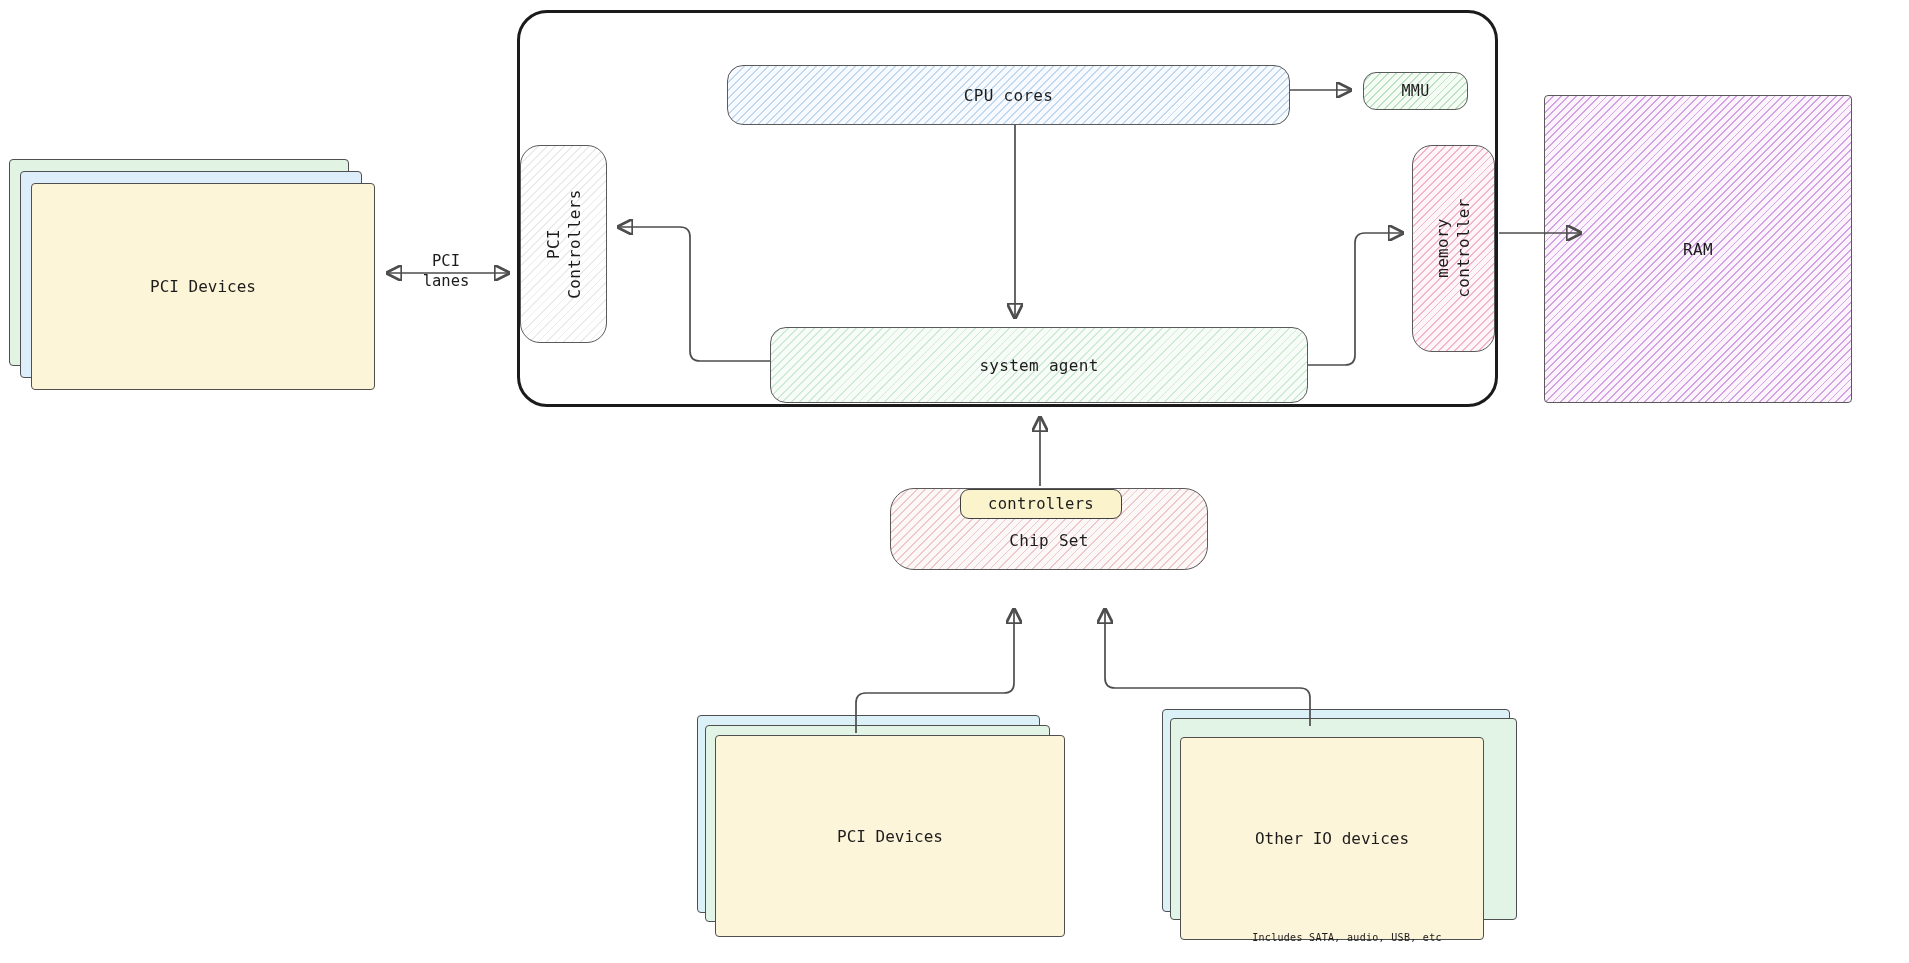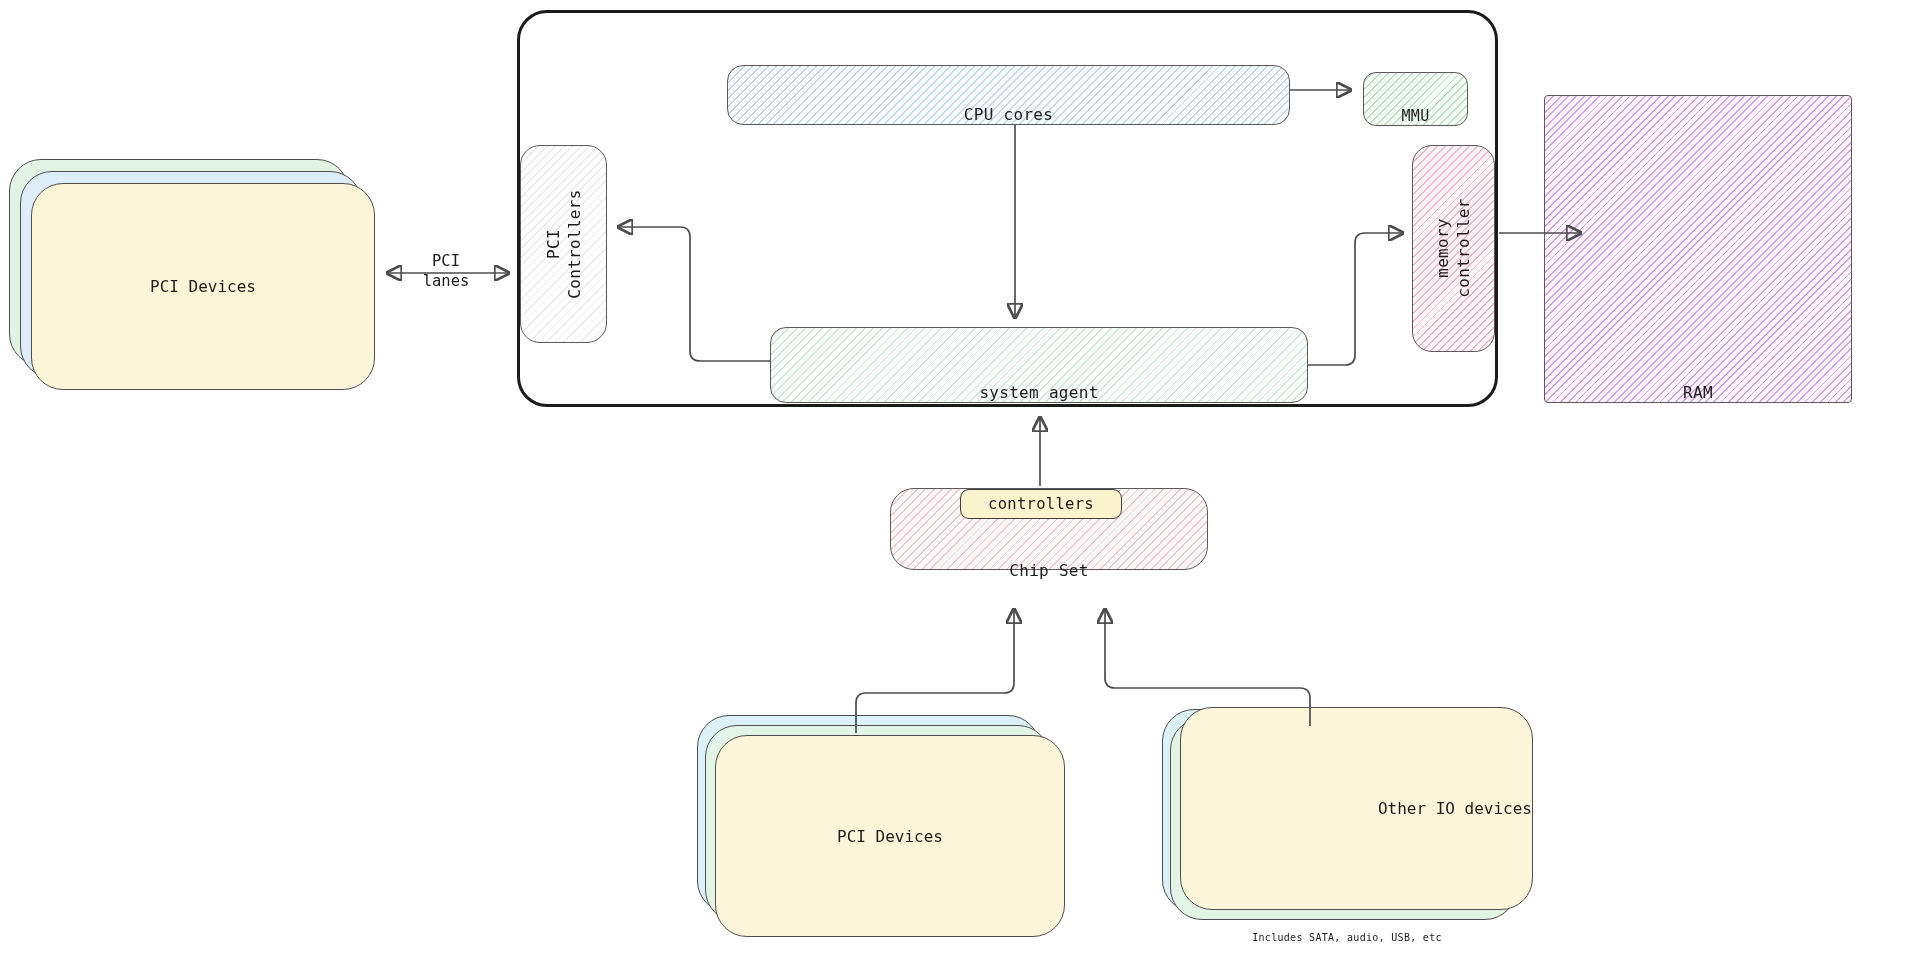--- a/index.html
+++ b/index.html
@@ -2,35 +2,35 @@
 <html><head>
 <meta charset="utf-8">
 <style>
   html,body{margin:0;padding:0;background:#ffffff;}
   .canvas{
     position:relative;width:1909px;height:963px;background:#ffffff;overflow:hidden;
     font-family:"DejaVu Sans Mono","Liberation Mono",monospace;color:#1c1c1c;
   }
   .node{
     position:absolute;box-sizing:border-box;border:1.7px solid #5a5a5a;
-    display:flex;align-items:flex-end;justify-content:center;text-align:center;
+    display:flex;align-items:center;justify-content:center;text-align:center;
     font-size:16px;letter-spacing:.3px;
   }
   .outer-box{
     position:absolute;box-sizing:border-box;border:3.6px solid #1b1b1b;border-radius:30px;
     background:#ffffff;
   }
   .hatch-blue  {background:repeating-linear-gradient(135deg,#c2d8ef 0 1.4px,#f7fbff 1.4px 5.6px);}
   .hatch-green {background:repeating-linear-gradient(135deg,#bde2c0 0 1.3px,#f5fbf5 1.3px 5.6px);}
   .hatch-green-lt{background:repeating-linear-gradient(135deg,#cdebd2 0 1.2px,#f7fcf8 1.2px 6px);}
   .hatch-pink  {background:repeating-linear-gradient(135deg,#f2b6c8 0 1.3px,#fdf5f8 1.3px 5.6px);}
   .hatch-red   {background:repeating-linear-gradient(135deg,#eec9ca 0 1.2px,#fdf8f8 1.2px 6px);}
   .hatch-purple{background:repeating-linear-gradient(135deg,#d4a2e4 0 1.3px,#fbf4fd 1.3px 5.4px);}
   .hatch-gray  {background:repeating-linear-gradient(135deg,#ebebeb 0 1.2px,#ffffff 1.2px 6px);}
-  .card{position:absolute;box-sizing:border-box;border:1.6px solid #4f4f4f;border-radius:32px;}
+  .card{position:absolute;box-sizing:border-box;border:1.6px solid #4f4f4f;border-radius:4px;}
   .rot{
     position:absolute;transform:translate(-50%,-50%) rotate(-90deg);
     transform-origin:center center;white-space:nowrap;text-align:center;
     font-size:16px;line-height:21px;letter-spacing:.3px;
   }
   .tag{
     position:absolute;box-sizing:border-box;border:1.7px solid #3f3f3f;border-radius:9px;
     background:#fbf3cb;display:flex;align-items:center;justify-content:center;
     font-size:15.5px;letter-spacing:.3px;
   }
@@ -54,21 +54,21 @@
 
   <div class="floating-label" style="left:396px;top:252px;width:100px;">
     <div>PCI</div>
     <div style="margin-top:1px;">lanes</div>
   </div>
 
   <div class="node hatch-blue" style="left:727px;top:65px;width:563px;height:60px;border-radius:16px;">
     <span>CPU cores</span>
   </div>
 
-  <div class="node hatch-green" style="left:1363px;top:72px;width:105px;height:54px;border-radius:13px;font-size:15px;">
+  <div class="node hatch-green" style="left:1363px;top:72px;width:105px;height:38px;border-radius:13px;font-size:15px;">
     <span>MMU</span>
   </div>
 
   <div class="node hatch-gray" style="left:520px;top:145px;width:87px;height:198px;border-radius:20px;"></div>
   <div class="rot" style="left:564px;top:244px;">
     <span style="display:block;">PCI</span>
     <span style="display:block;">Controllers</span>
   </div>
 
   <div class="node hatch-green-lt" style="left:770px;top:327px;width:538px;height:76px;border-radius:16px;">
@@ -93,21 +93,21 @@
   </div>
 
   <div class="card" style="left:697px;top:715px;width:343px;height:198px;background:#dbf1f7;"></div>
   <div class="card" style="left:705px;top:725px;width:345px;height:197px;background:#e2f4e6;"></div>
   <div class="card" style="left:715px;top:735px;width:350px;height:202px;background:#fdf5da;display:flex;align-items:center;justify-content:center;font-size:16px;">
     <span>PCI Devices</span>
   </div>
 
   <div class="card" style="left:1162px;top:709px;width:348px;height:203px;background:#dbf1f7;"></div>
   <div class="card" style="left:1170px;top:718px;width:347px;height:202px;background:#e2f4e6;"></div>
-  <div class="card" style="left:1180px;top:707px;width:353px;height:203px;background:#fdf5da;display:flex;align-items:center;justify-content:flex-end;font-size:16px;">
+  <div class="card" style="left:1180px;top:737px;width:304px;height:203px;background:#fdf5da;display:flex;align-items:center;justify-content:center;font-size:16px;">
     <span>Other IO devices</span>
   </div>
 
   <div class="caption" style="left:1147px;top:932px;width:400px;">
     <span>Includes SATA, audio, USB, etc</span>
   </div>
 
   <svg class="wires" width="1909" height="963" viewBox="0 0 1909 963">
     <defs>
       <marker id="ah" viewBox="0 0 10 10" refX="8.5" refY="5" markerWidth="9.5" markerHeight="9.5" orient="auto-start-reverse">

